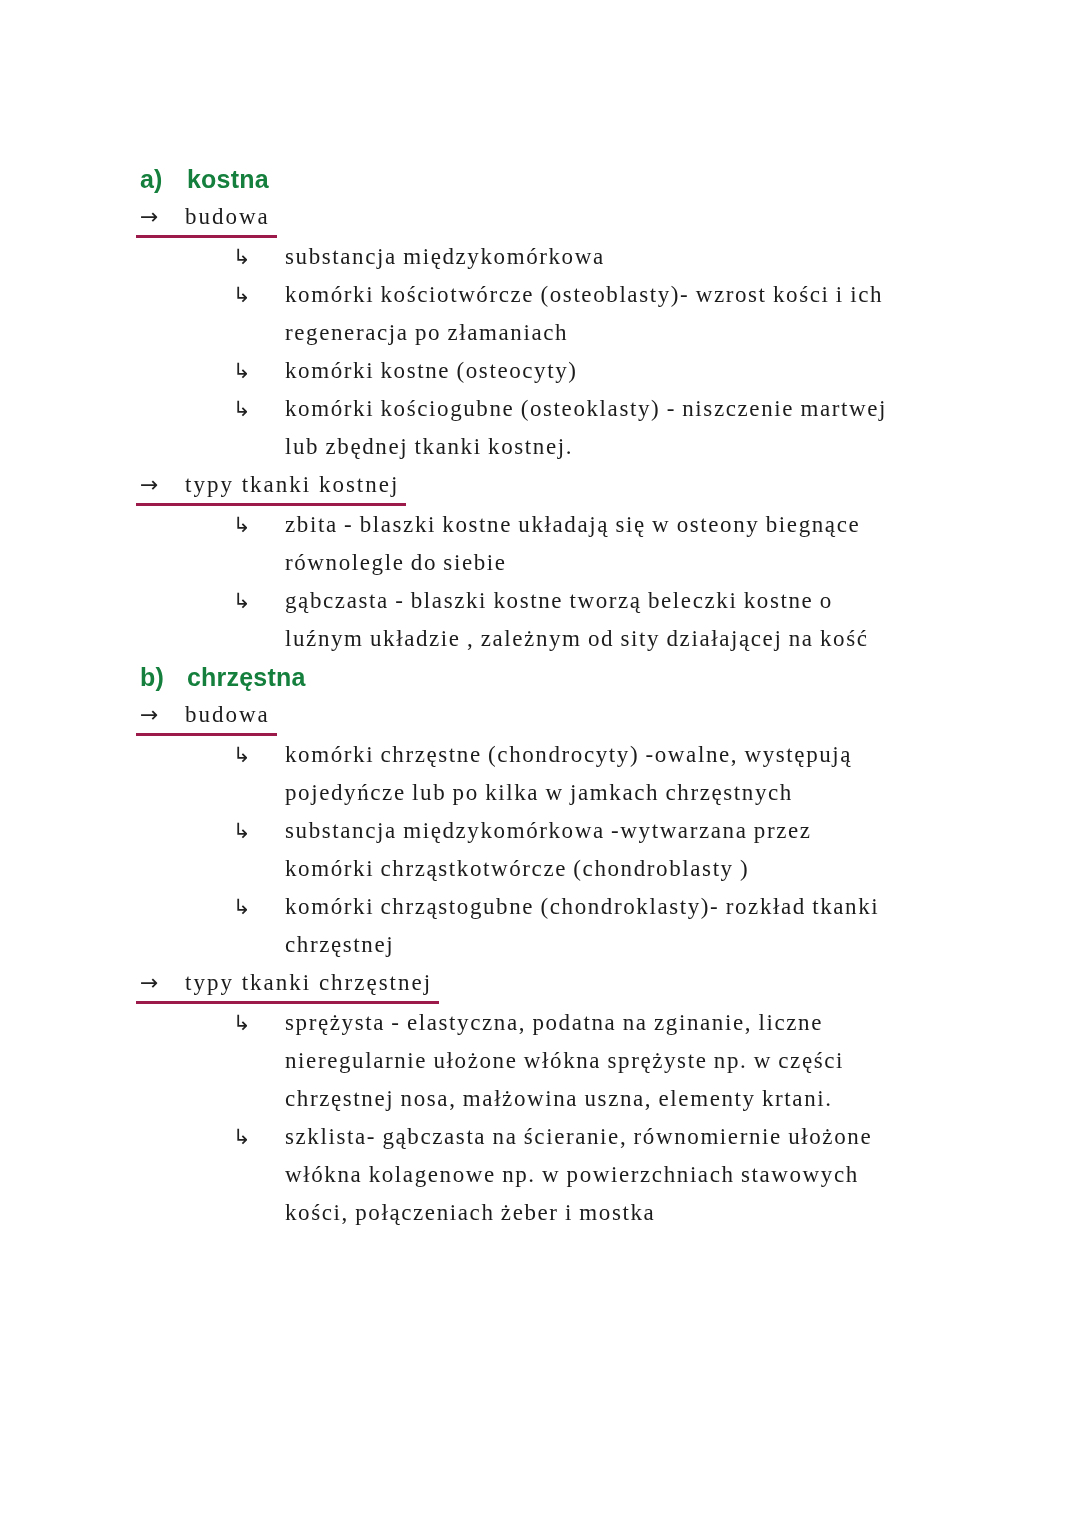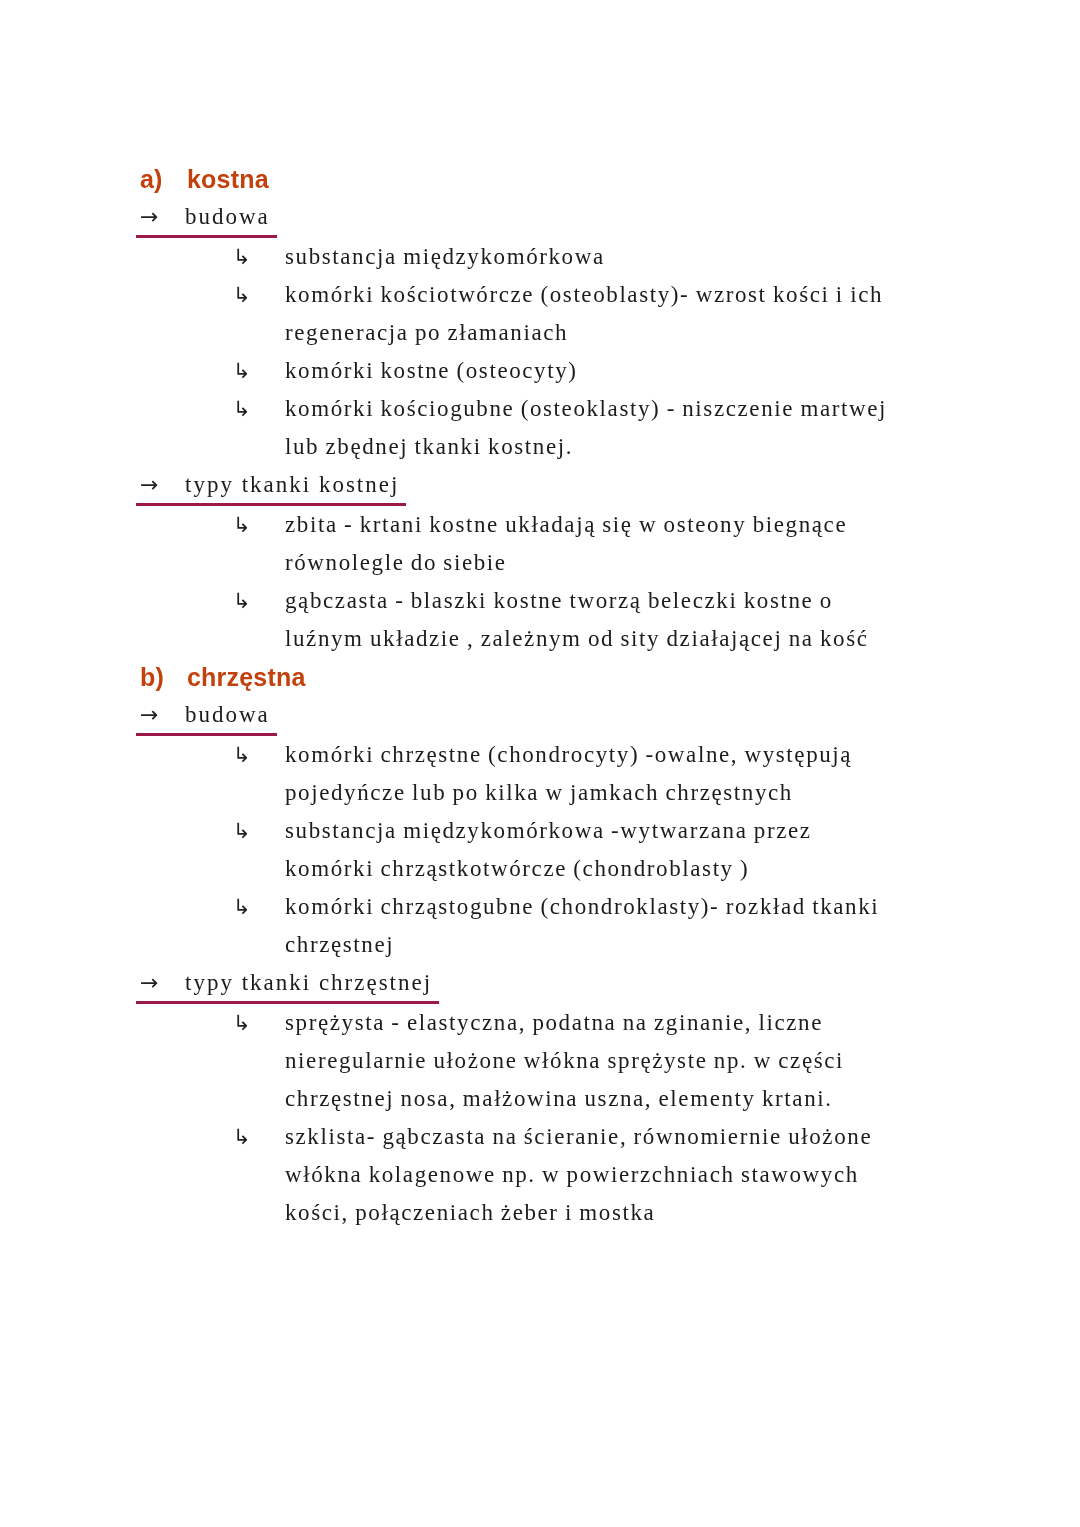--- a/index.html
+++ b/index.html
@@ -21,21 +21,21 @@
     background: #ffffff;
     box-sizing: border-box;
     padding: 160px 0 0 140px;
   }
   
   .sec-head {
     font-family: "Liberation Sans", sans-serif;
     font-weight: bold;
     font-size: 25px;
     line-height: 38px;
-    color: #c2410c;
+    color: #15803d;
     letter-spacing: 0.2px;
   }
   .sec-marker {
     display: inline-block;
     width: 47px;
   }
   
   .subhead {
     line-height: 38px;
     font-size: 23px;
@@ -125,21 +125,21 @@
 
     <div class="subhead">
       <span class="uwrap">
         <span class="arrow-icon">→</span><span class="subhead-label">typy tkanki kostnej</span>
       </span>
     </div>
 
     <div class="bullet">
       <span class="bmark">↳</span>
       <div class="blines">
-        <div class="bline">zbita - krtani kostne układają się w osteony biegnące</div>
+        <div class="bline">zbita - blaszki kostne układają się w osteony biegnące</div>
         <div class="bline">równolegle do siebie</div>
       </div>
     </div>
     <div class="bullet">
       <span class="bmark">↳</span>
       <div class="blines">
         <div class="bline">gąbczasta - blaszki kostne tworzą beleczki kostne o</div>
         <div class="bline">luźnym układzie , zależnym od sity działającej na kość</div>
       </div>
     </div>

